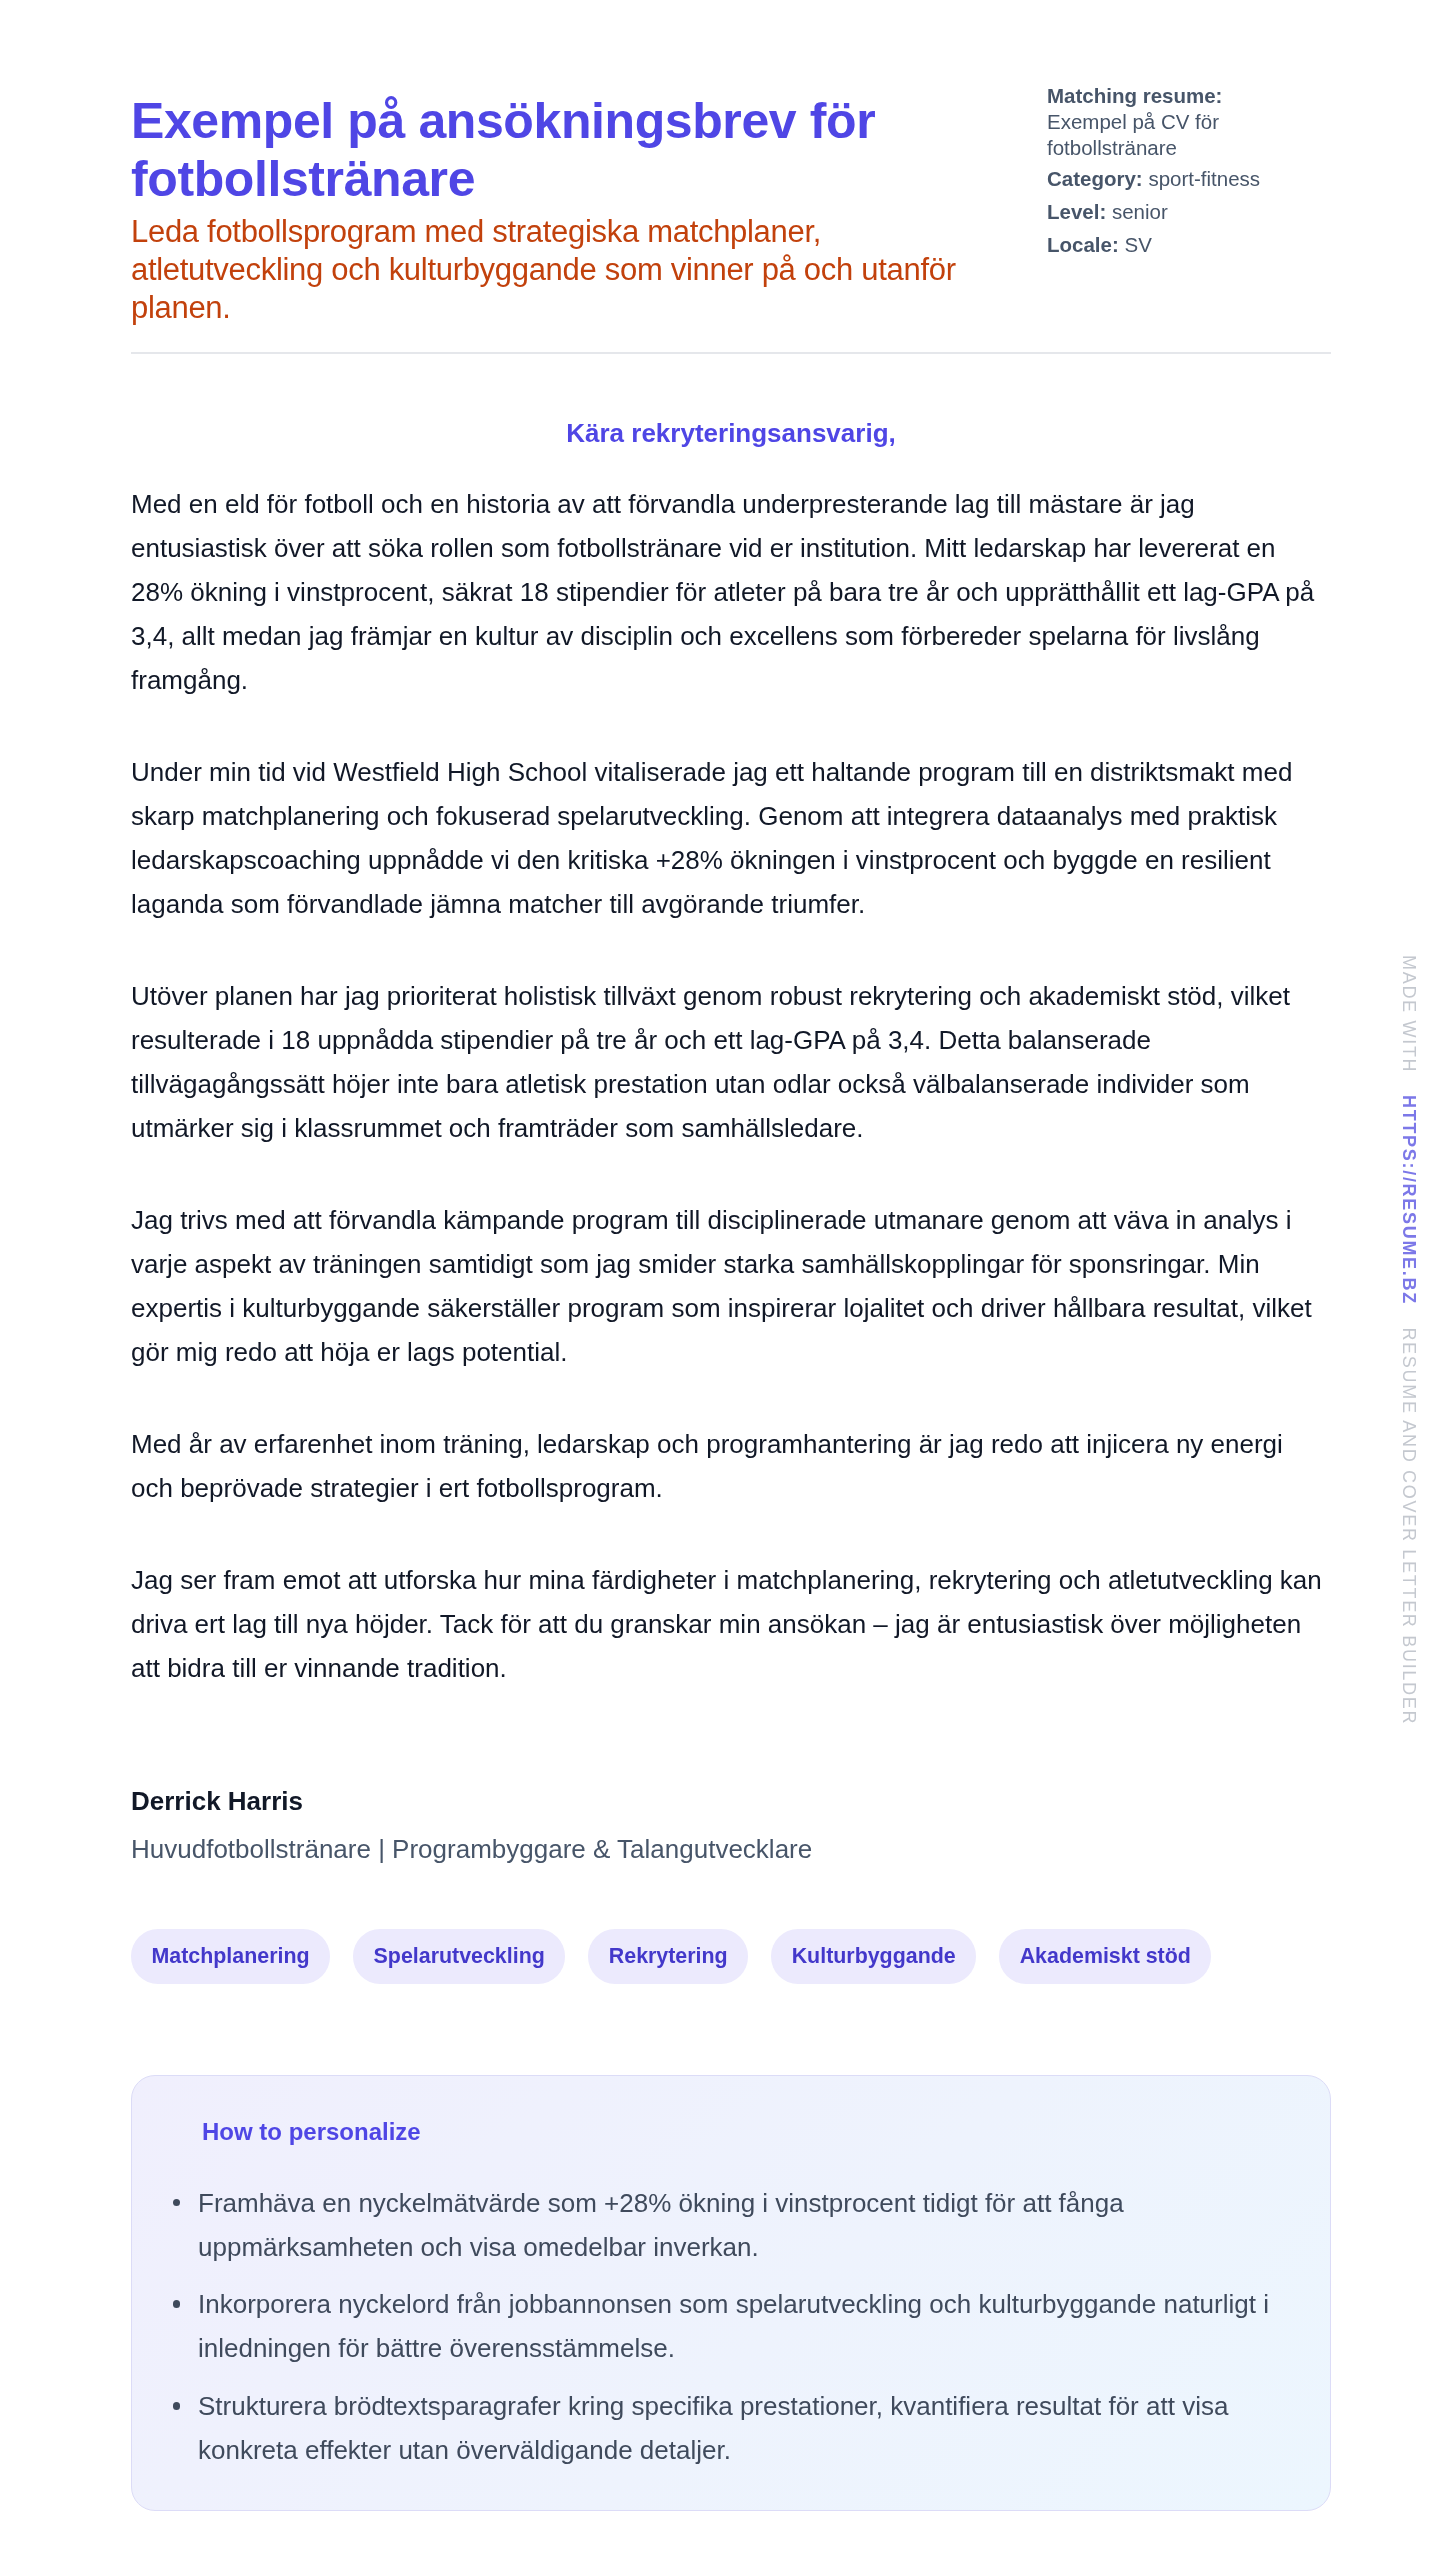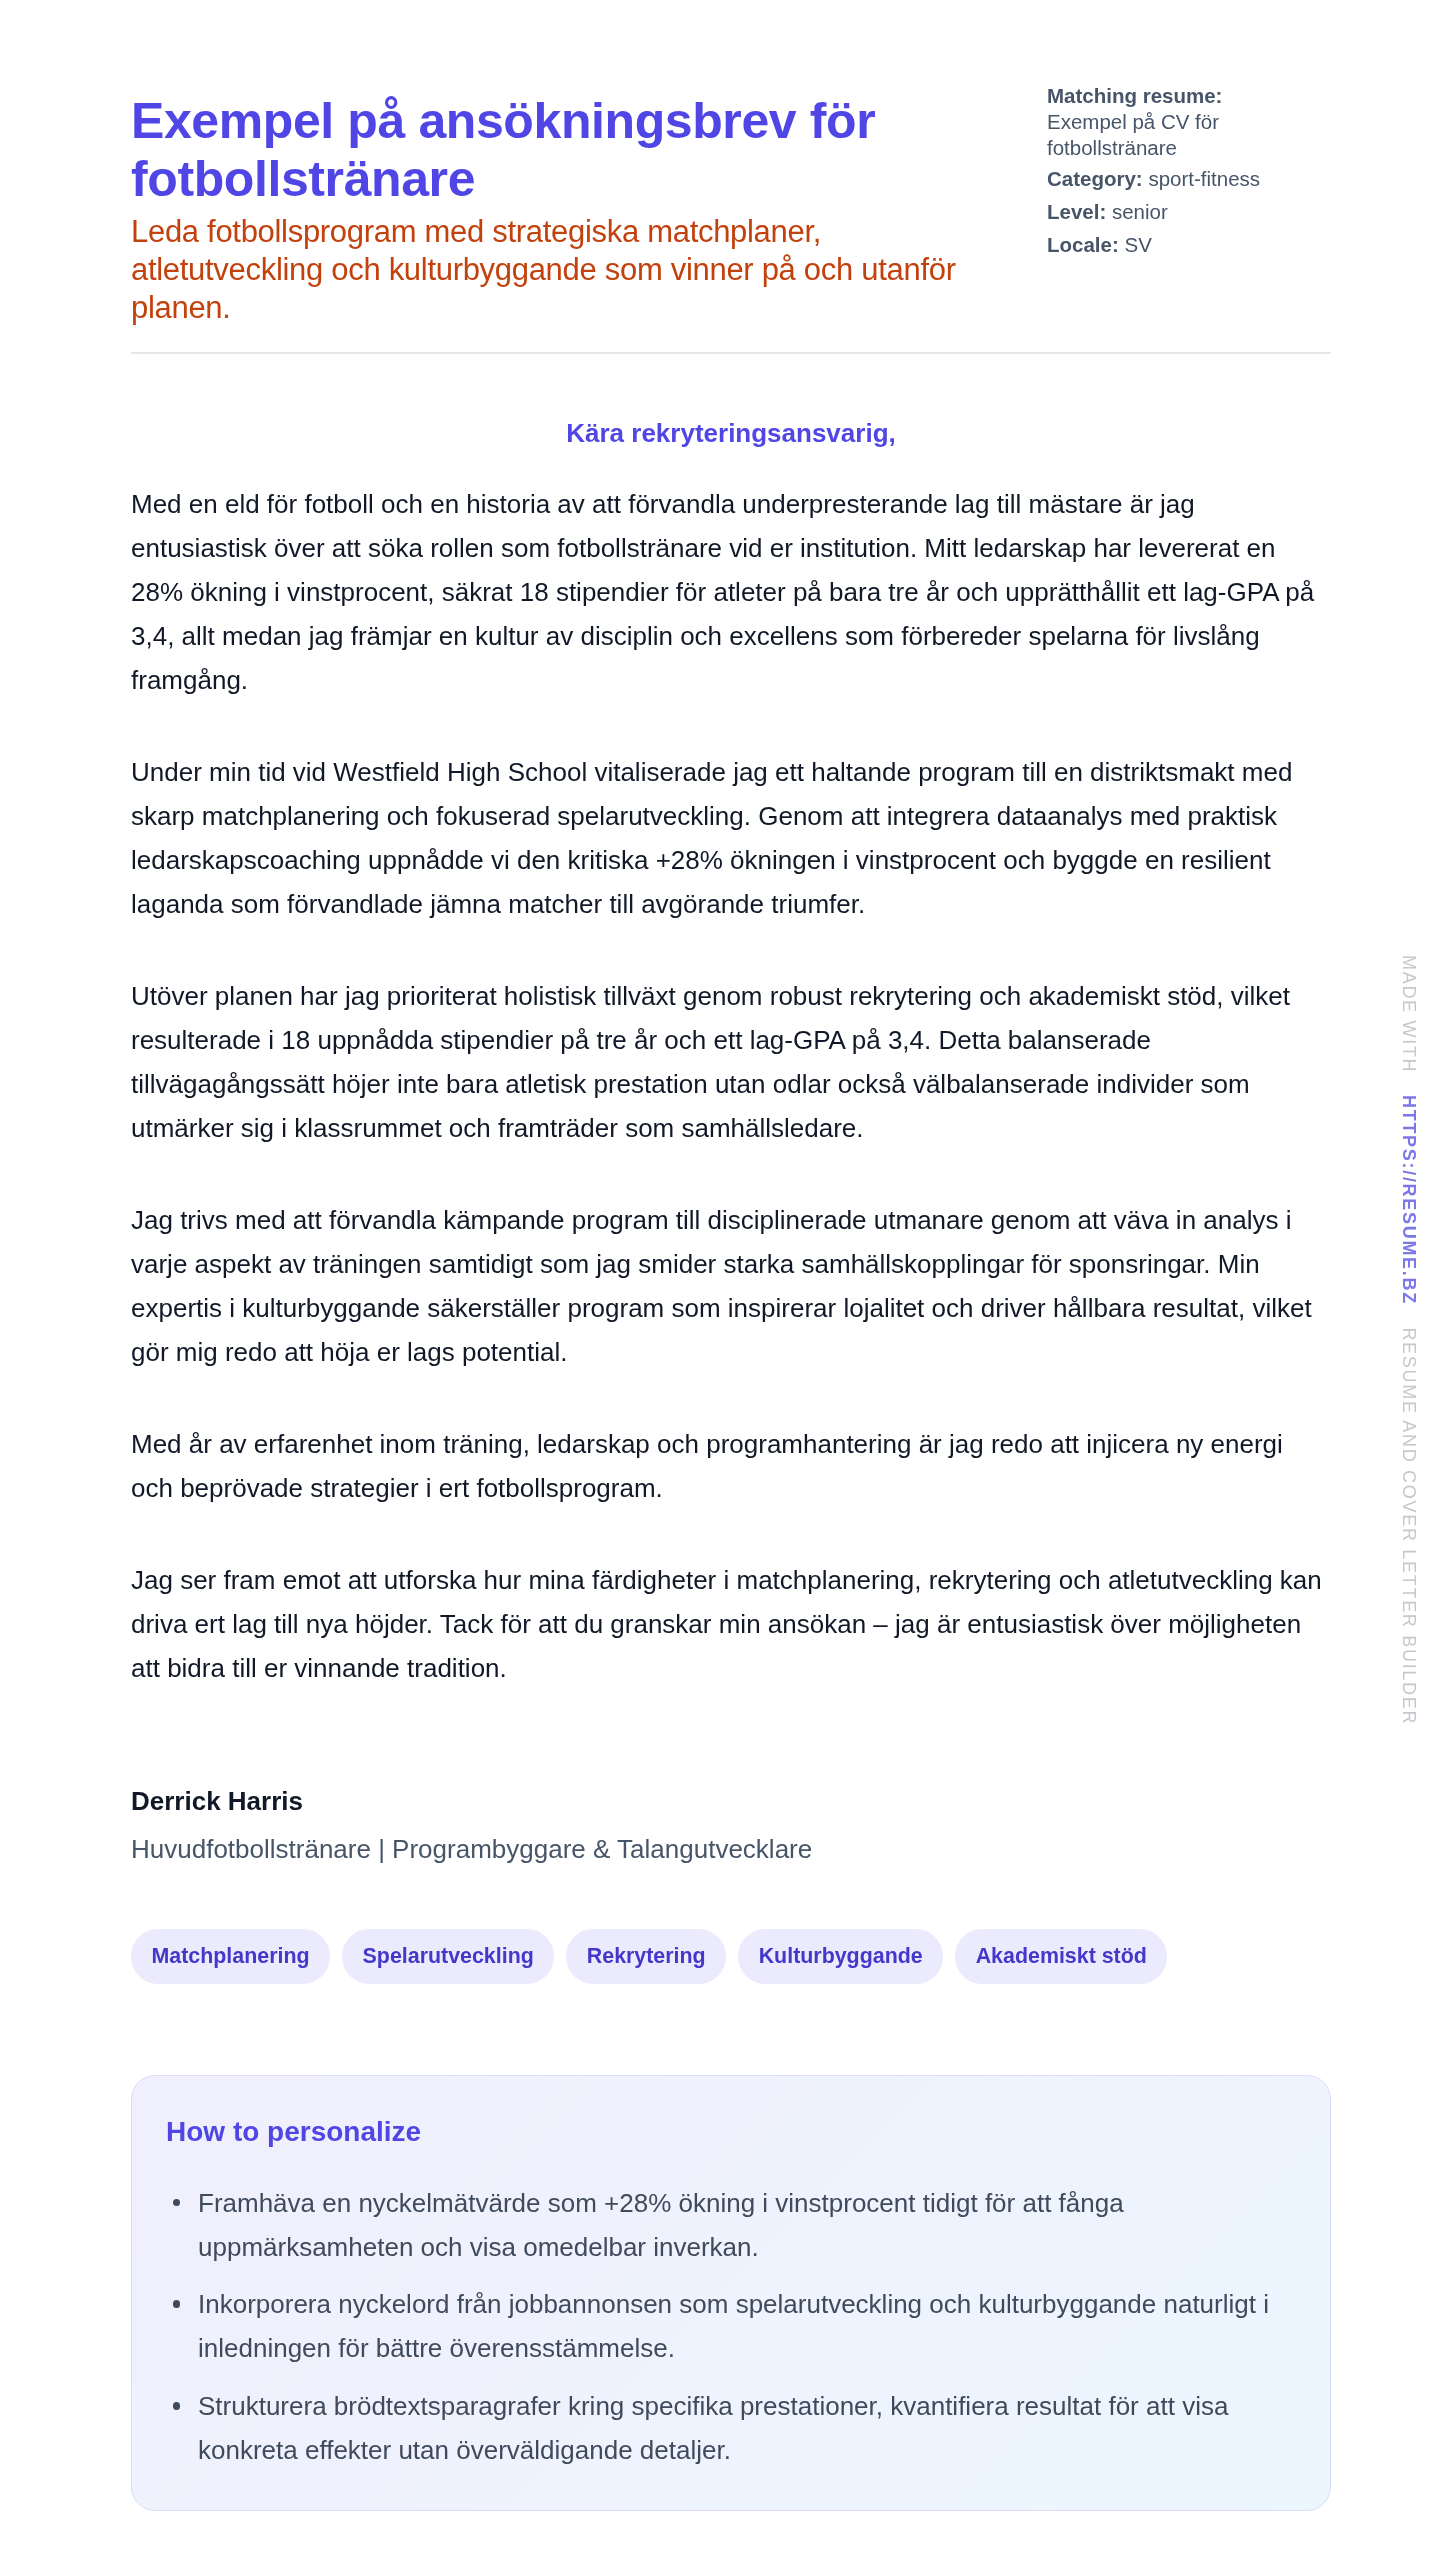--- a/index.html
+++ b/index.html
@@ -83,21 +83,21 @@
     .sig-title {
       margin-top: 13.7px;
       font-size: 26px;
       line-height: 34px;
       color: #475569;
     }
 
     .tags {
       margin-top: 63px;
       display: flex;
-      gap: 12px;
+      gap: 23px;
     }
     .tag {
       height: 55px;
       padding: 0 20.5px;
       border-radius: 27px;
       background: #eceafd;
       color: #4338ca;
       font-size: 21.4px;
       font-weight: 700;
       line-height: 55px;
@@ -106,24 +106,25 @@
 
     .card {
       margin-top: 91px;
       width: 1200px;
       border: 1.7px solid #dcdcf7;
       border-radius: 24px;
       background: linear-gradient(135deg, #f0effd 0%, #eef3fd 55%, #ecf6fe 100%);
       padding: 38px 34px 38px 34px;
     }
     .card-title {
-      font-size: 28px;
+      font-size: 24px;
       line-height: 36px;
       font-weight: 700;
       color: #4f46e5;
+      margin-left: 36px;
     }
     .card ul {
       margin-top: 31px;
       list-style: none;
     }
     .card li {
       position: relative;
       padding-left: 32px;
       font-size: 26px;
       line-height: 44px;

